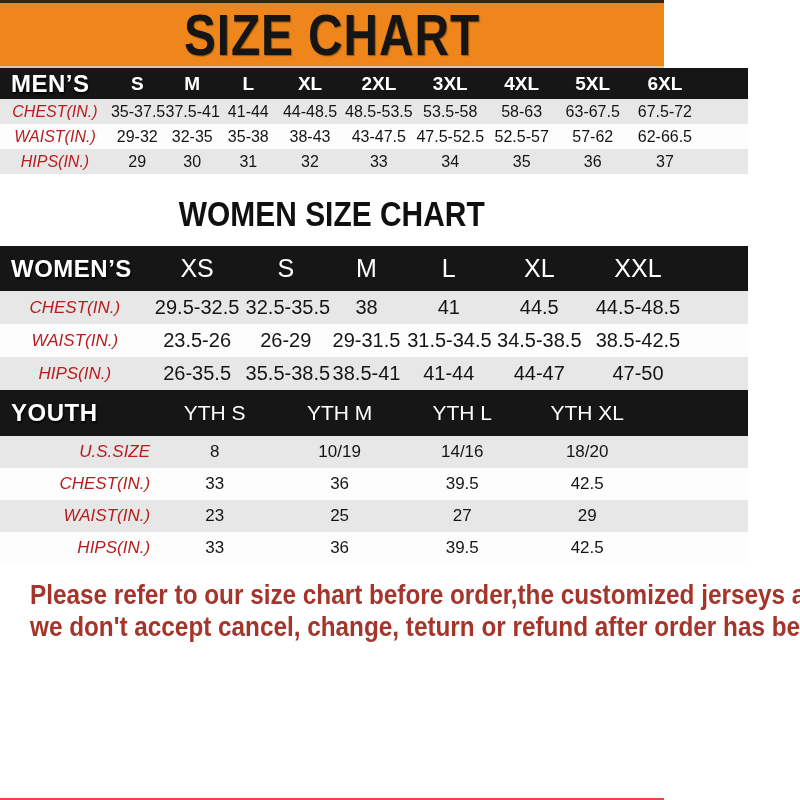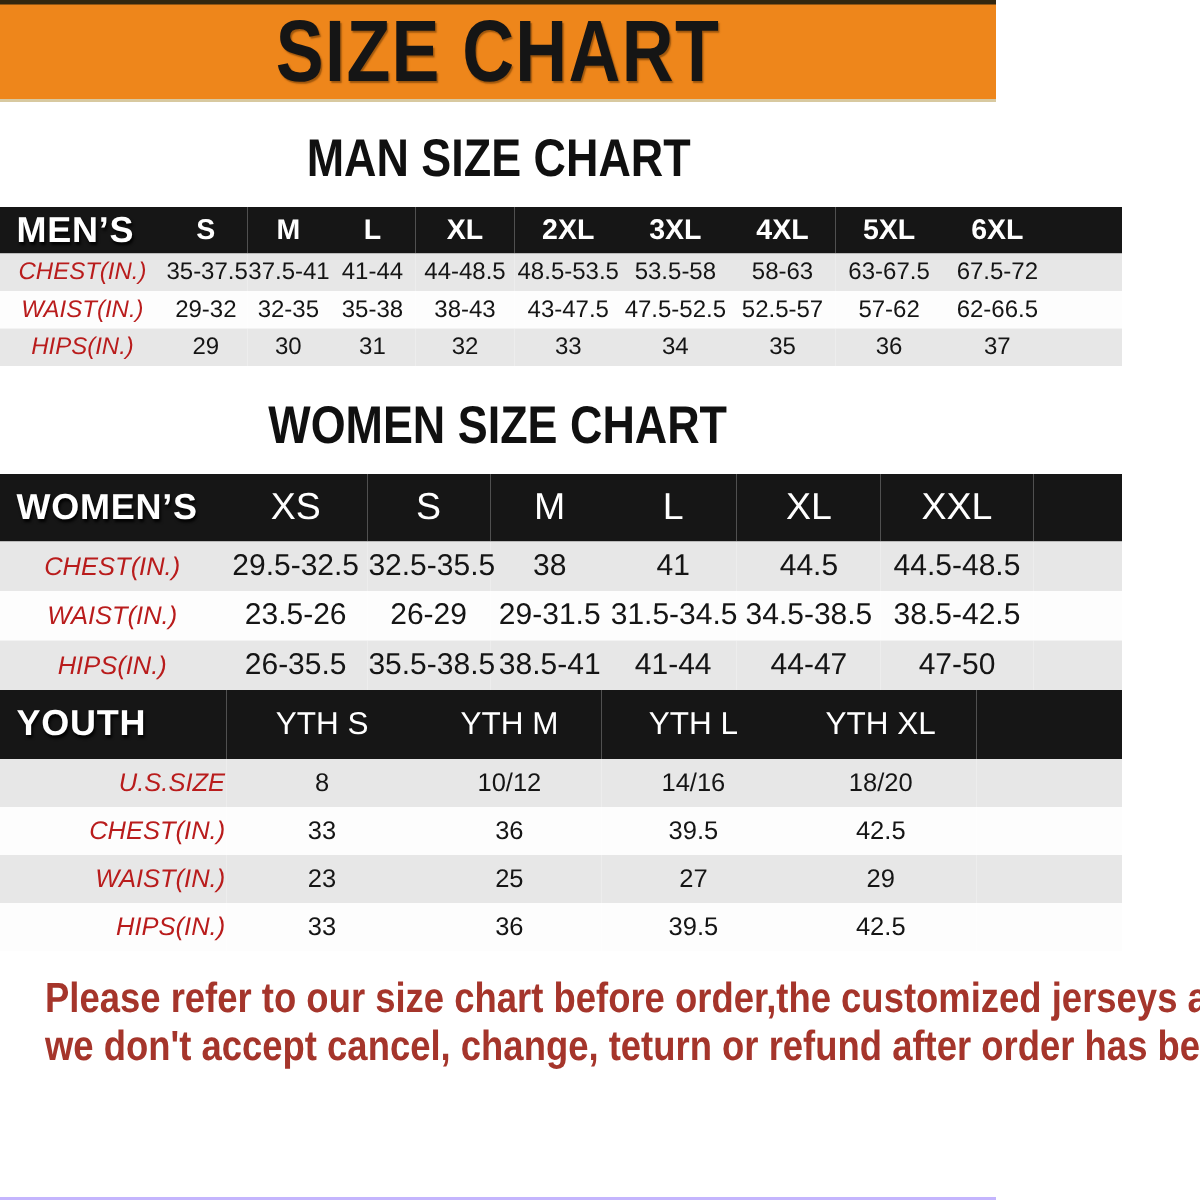--- a/index.html
+++ b/index.html
@@ -2,21 +2,21 @@
 <html style="--banner-bg: #EE861B; --header-bar: #161616; --alt-row: #E7E7E7; --notice-text: #A5352B;"><head>
 <meta charset="utf-8">
 <style>
   html,body{margin:0;padding:0;}
   body{
     width:800px;height:800px;
     background:#ffffff;
     font-family:"Liberation Sans", sans-serif;
     overflow:hidden;
   }
-  .page{width:664px;height:800px;position:relative;border-bottom:2px solid #c4b5fd;box-sizing:border-box;}
+  .page{width:664px;height:800px;position:relative;border-bottom:2px solid #ef4444;box-sizing:border-box;}
 
   
   .banner{
     height:63px;
     background:var(--banner-bg,#EE861B);
     border-top:3px solid #33270f;
     border-bottom:2px solid #d8c9a0;
     display:flex;align-items:center;justify-content:center;
   }
   .banner-text{
@@ -126,21 +126,20 @@
 </head>
 <body>
 
 <div class="page">
 
   <header class="banner">
     <span class="banner-text">SIZE CHART</span>
   </header>
 
   <section id="sec-man">
-    <h2 class="section-title"><span class="st-inner">MAN SIZE CHART</span></h2>
     <table class="size-table t-men">
         <colgroup>
           <col>
           <col>
           <col>
           <col>
           <col>
           <col>
           <col>
           <col>
@@ -284,21 +283,21 @@
             <th class="col-head">YTH M</th>
             <th class="col-head">YTH L</th>
             <th class="col-head">YTH XL</th>
             <th class="col-head"></th>
           </tr>
         </thead>
         <tbody>
           <tr>
             <th class="row-label">U.S.SIZE</th>
             <td class="val">8</td>
-            <td class="val">10/12</td>
+            <td class="val">10/19</td>
             <td class="val">14/16</td>
             <td class="val">18/20</td>
             <td class="val"></td>
           </tr>
           <tr>
             <th class="row-label">CHEST(IN.)</th>
             <td class="val">33</td>
             <td class="val">36</td>
             <td class="val">39.5</td>
             <td class="val">42.5</td>

